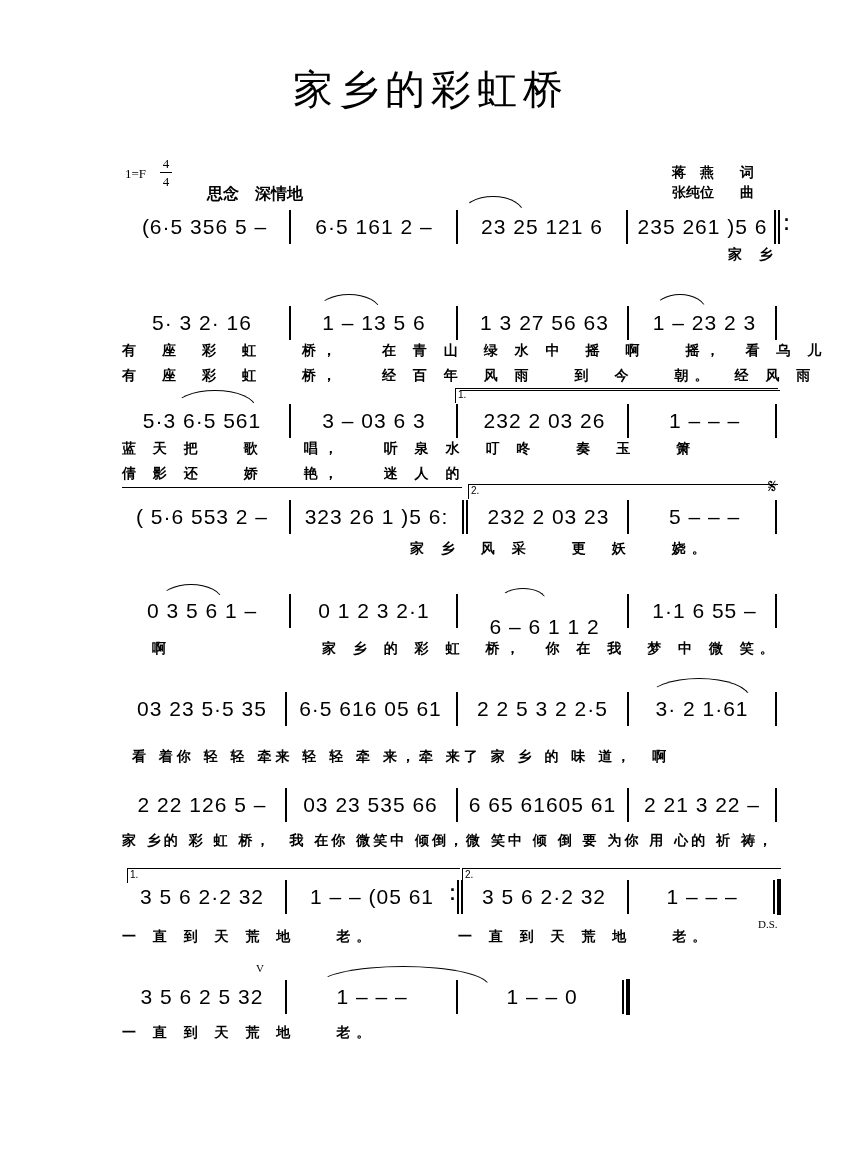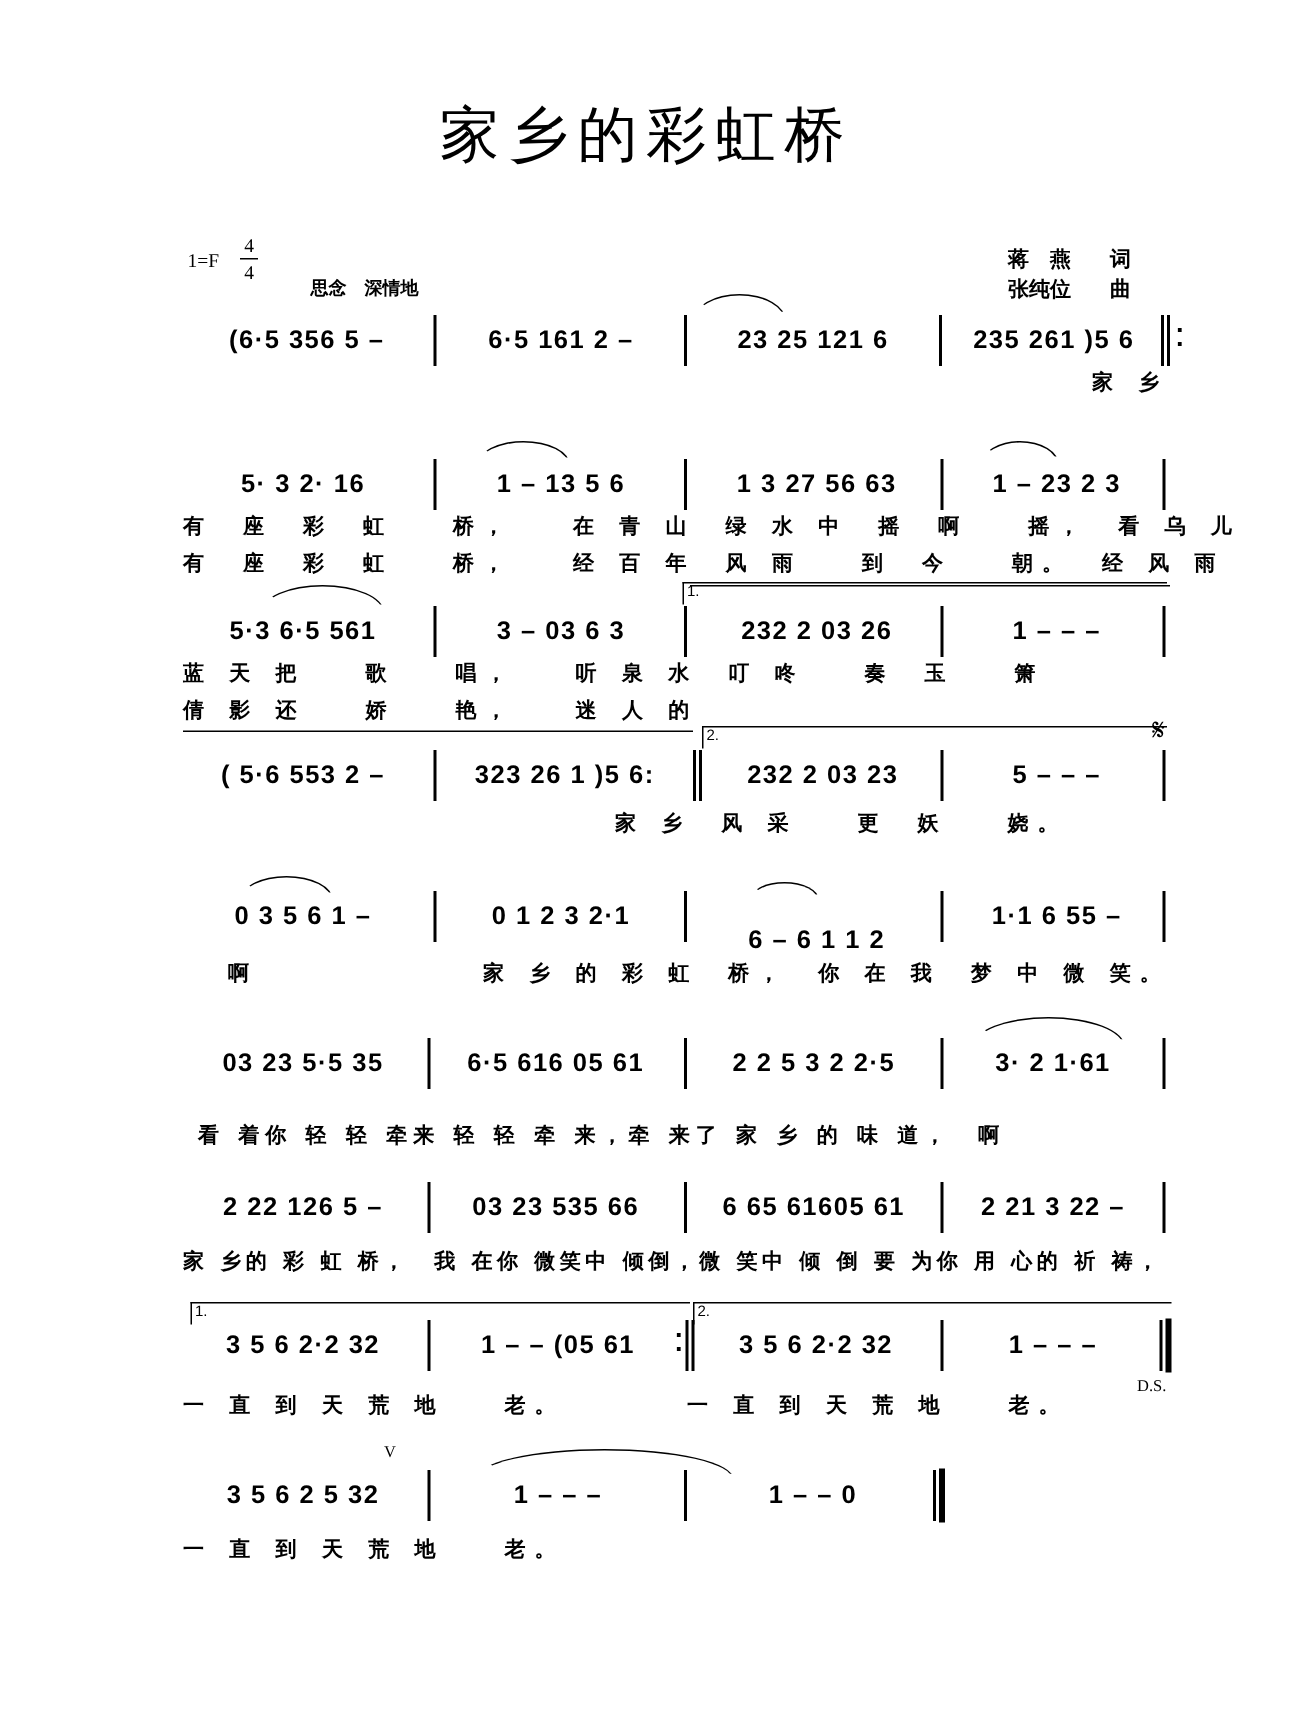--- a/index.html
+++ b/index.html
@@ -1,26 +1,26 @@
 <!DOCTYPE html>
 <html><head>
 <meta charset="utf-8">
 <style>
   html, body { margin: 0; padding: 0; background: #ffffff; }
   body { width: 862px; height: 1153px; position: relative; overflow: hidden; font-family: "Liberation Sans", "DejaVu Sans", sans-serif; color: #000; }
   .title { position: absolute; top: 62px; left: 0; width: 862px; text-align: center; font-family: "DejaVu Serif", serif; font-size: 40px; letter-spacing: 6px; font-weight: normal; }
   .key { position: absolute; left: 125px; top: 166px; font-family: "Liberation Serif", serif; font-size: 13px; }
   .timesig { position: absolute; left: 160px; top: 155px; width: 12px; text-align: center; font-family: "Liberation Serif", serif; font-size: 13px; line-height: 17px; }
   .timesig .bar { border-top: 1px solid #000; }
-  .tempo { position: absolute; left: 207px; top: 184px; font-size: 12px; font-weight: bold; }
+  .tempo { position: absolute; left: 207px; top: 184px; font-size: 16px; font-weight: bold; }
   .credits { position: absolute; left: 672px; top: 162px; font-size: 14px; font-weight: bold; line-height: 20px; }
   .credit-line { display: flex; justify-content: space-between; width: 82px; }
 
   .system { position: absolute; left: 122px; width: 660px; }
-  .measure { position: absolute; top: 0; height: 26px; display: flex; align-items: center; justify-content: space-around; white-space: nowrap; font-weight: bold; font-size: 17px; letter-spacing: 1px; }
+  .measure { position: absolute; top: 0; height: 26px; display: flex; align-items: center; justify-content: space-around; white-space: nowrap; font-weight: normal; font-size: 21px; letter-spacing: 1px; }
   .barline { position: absolute; top: -4px; width: 1.5px; height: 34px; background: #000; }
   .barline.double { width: 2px; box-shadow: 4px 0 0 0 #000; }
   .barline.final { width: 2px; box-shadow: 5px 0 0 1px #000; }
   .repeat-dots { position: absolute; top: 2px; font-size: 18px; font-weight: bold; line-height: 9px; }
   .lyric { position: absolute; font-family: "DejaVu Serif", serif; font-size: 14px; font-weight: bold; letter-spacing: 6px; white-space: nowrap; }
   .slur { position: absolute; border: 1.5px solid #000; border-color: #000 transparent transparent transparent; border-radius: 50% 50% 0 0 / 100% 100% 0 0; }
   .volta { position: absolute; border-top: 1px solid #000; border-left: 1px solid #000; height: 14px; font-size: 10px; font-family: "Liberation Sans", sans-serif; padding-left: 2px; line-height: 12px; }
   .hline { position: absolute; border-top: 1px solid #000; }
   .small { position: absolute; font-size: 11px; font-family: "Liberation Serif", serif; }
   .segno { position: absolute; font-size: 20px; font-family: "DejaVu Sans", sans-serif; }

